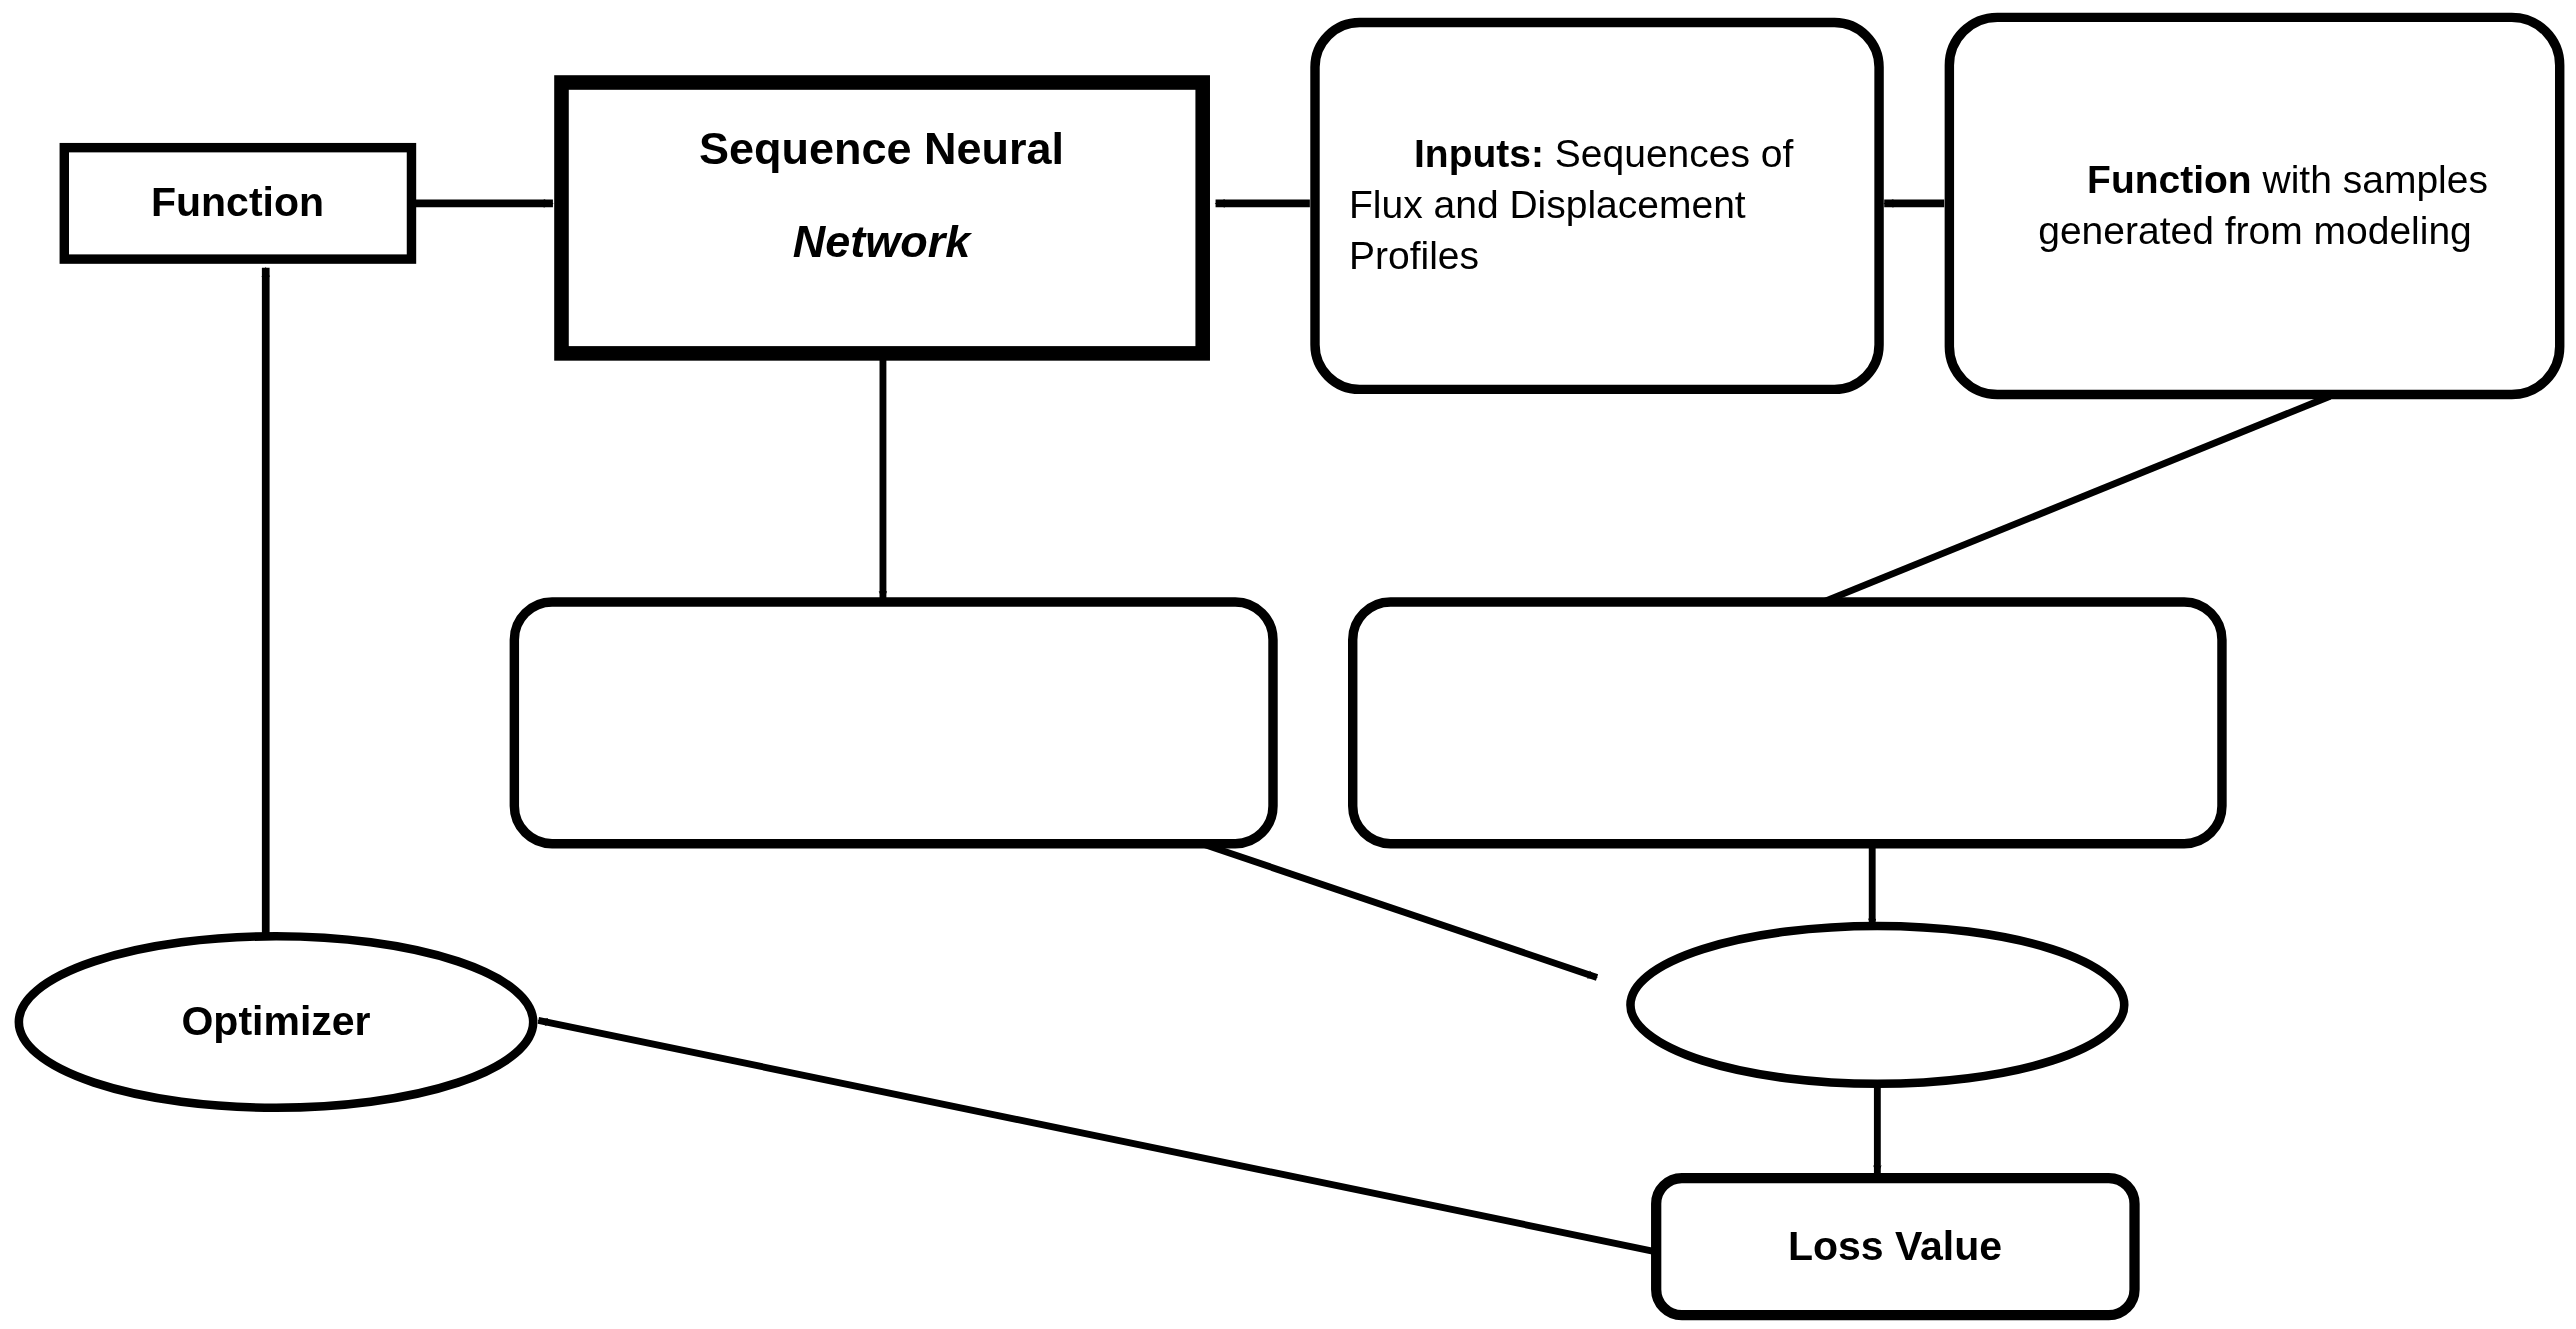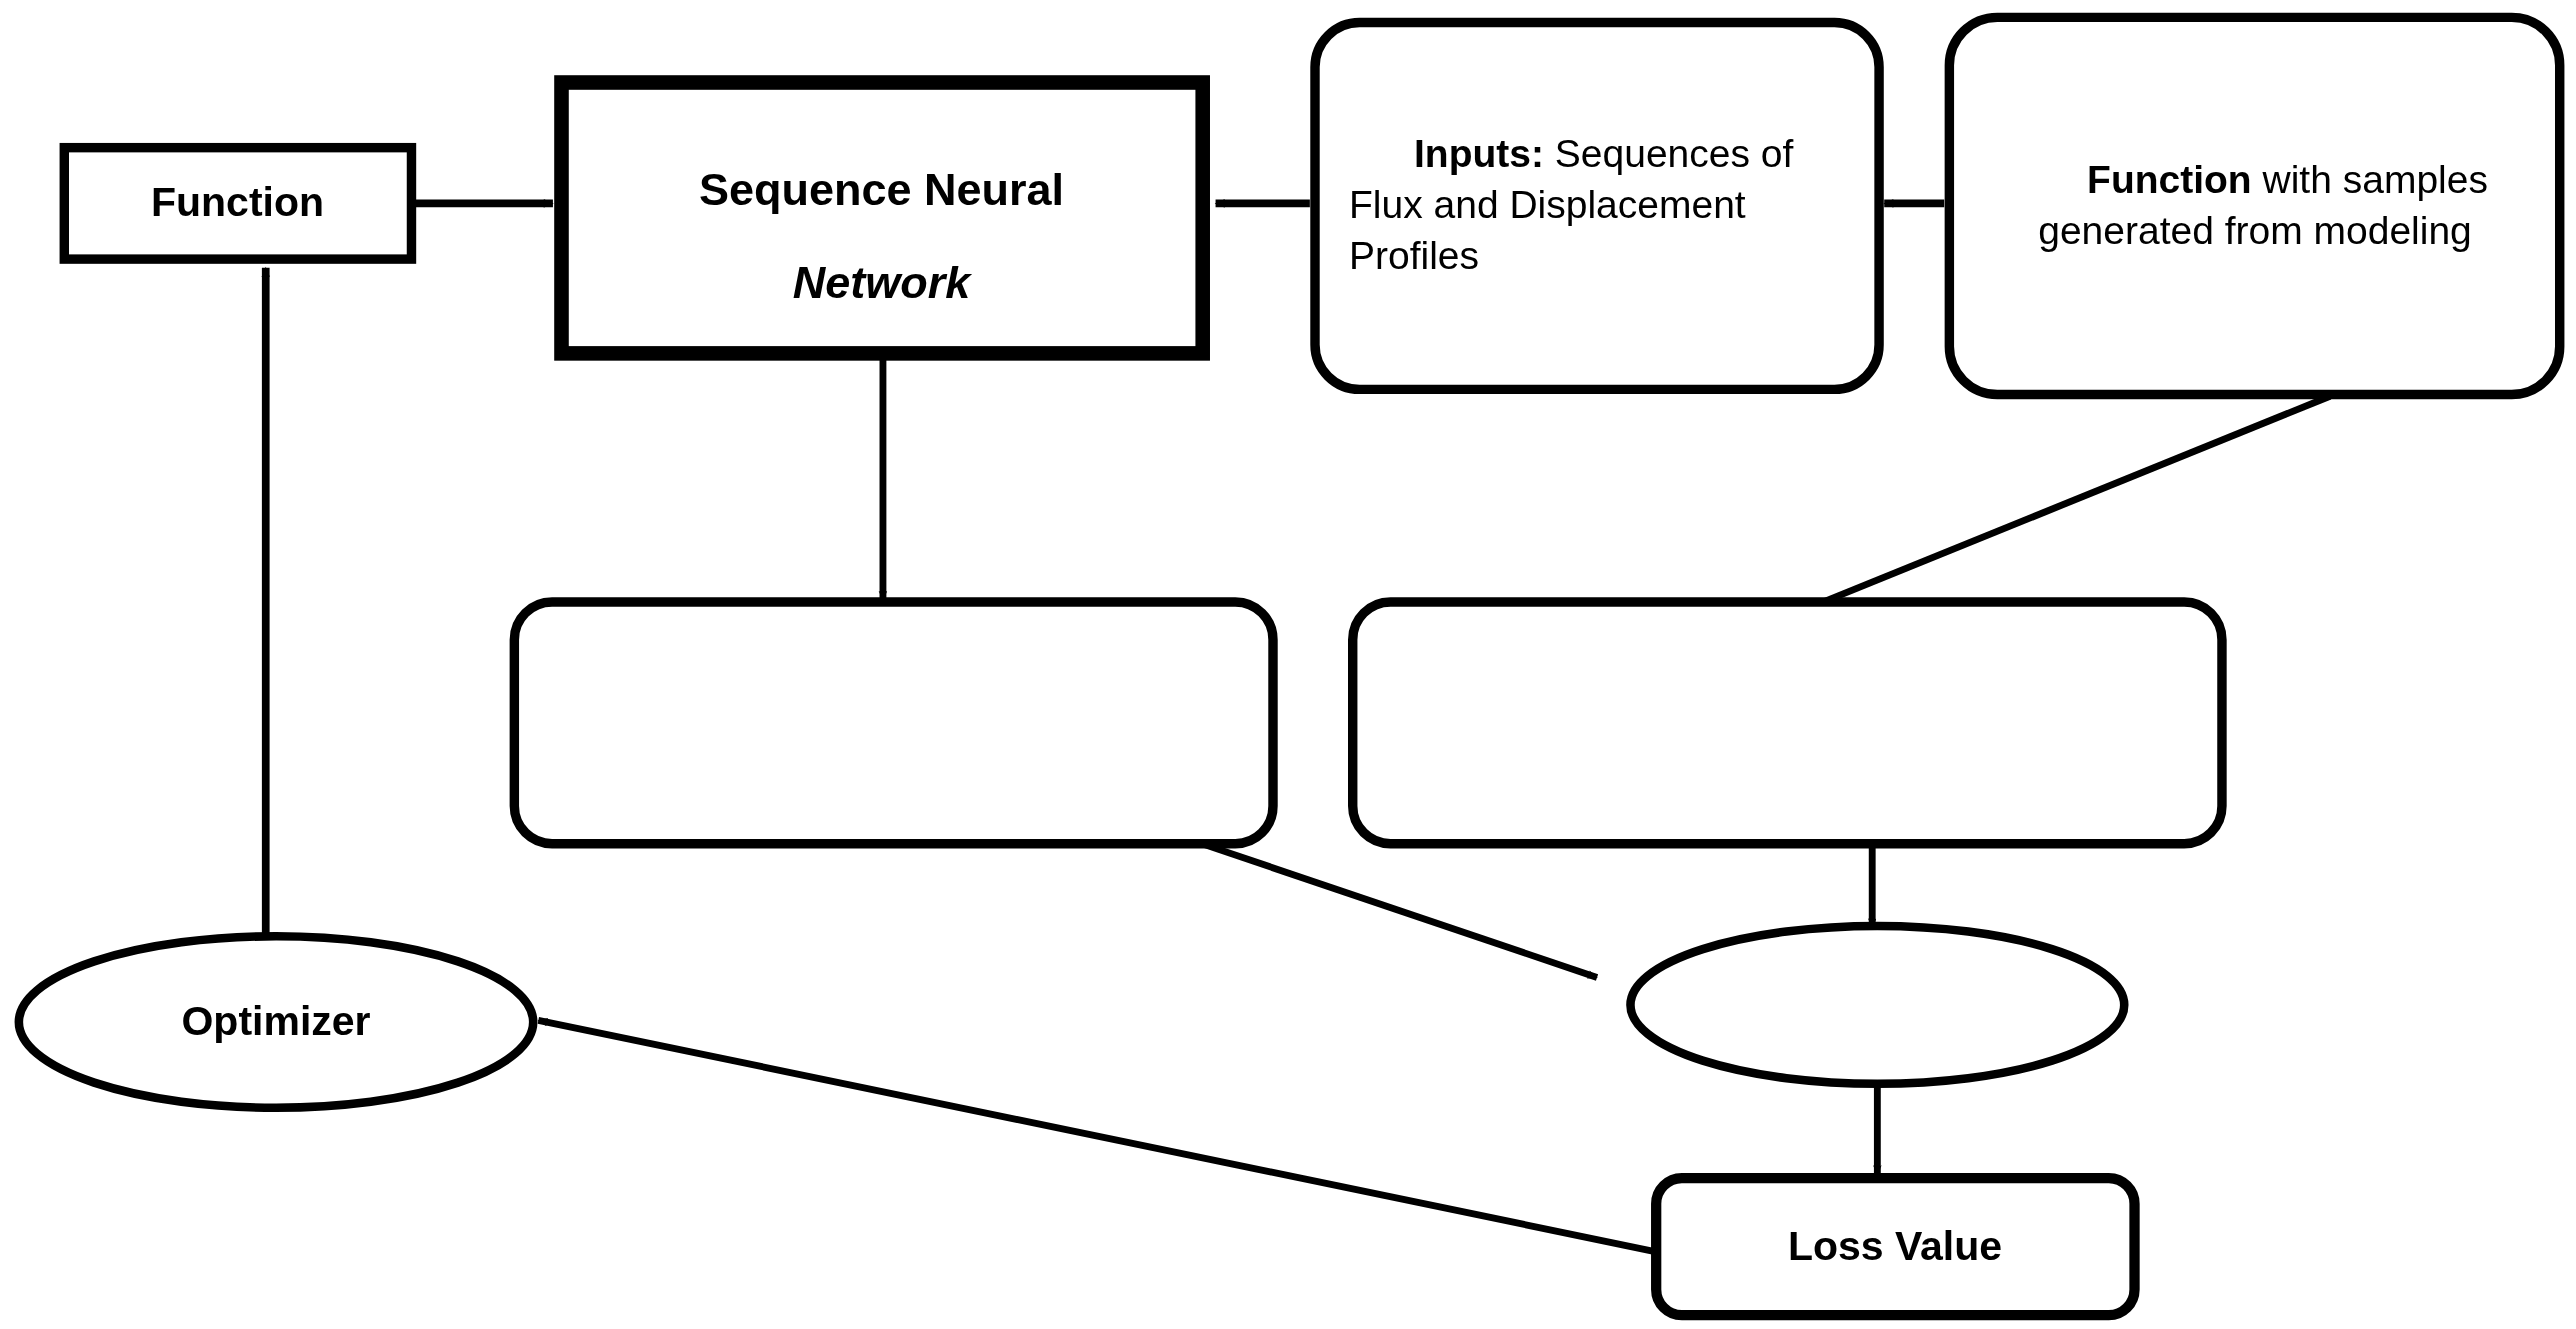--- a/index.html
+++ b/index.html
@@ -95,21 +95,21 @@
 
     <ellipse cx="2190" cy="1172" rx="288" ry="92" fill="#fff" stroke="#000" stroke-width="10"></ellipse>
 
     <rect x="1932" y="1374" width="558" height="160" rx="30" ry="30" fill="#fff" stroke="#000" stroke-width="12"></rect>
   </svg>
 
   <div class="node-text center-txt bold" style="left:64px; top:147px; width:347px; height:111px; font-size:41px;">
     <span>Function</span>
   </div>
 
-  <div class="node-text center-txt bold" style="left:561px; top:82px; width:641px; height:271px; font-size:45px; flex-direction:column; justify-content:center; padding-top:38px;gap:29px;">
+  <div class="node-text center-txt bold" style="left:561px; top:82px; width:641px; height:271px; font-size:45px; flex-direction:column; justify-content:flex-start; padding-top:38px;gap:29px;">
     <span>Sequence Neural</span>
     <span style="margin-top:5.1px;font-style:italic;">Network</span>
   </div>
 
   <div class="node-text left-txt" style="left:1337px; top:22px; width:531px; height:367px; font-size:39px; padding:0 15.4px 0 0;margin-left:12px;">
     <span>
       <b>Inputs:</b><span> Sequences of Flux and Displacement Profiles</span>
     </span>
   </div>
 

